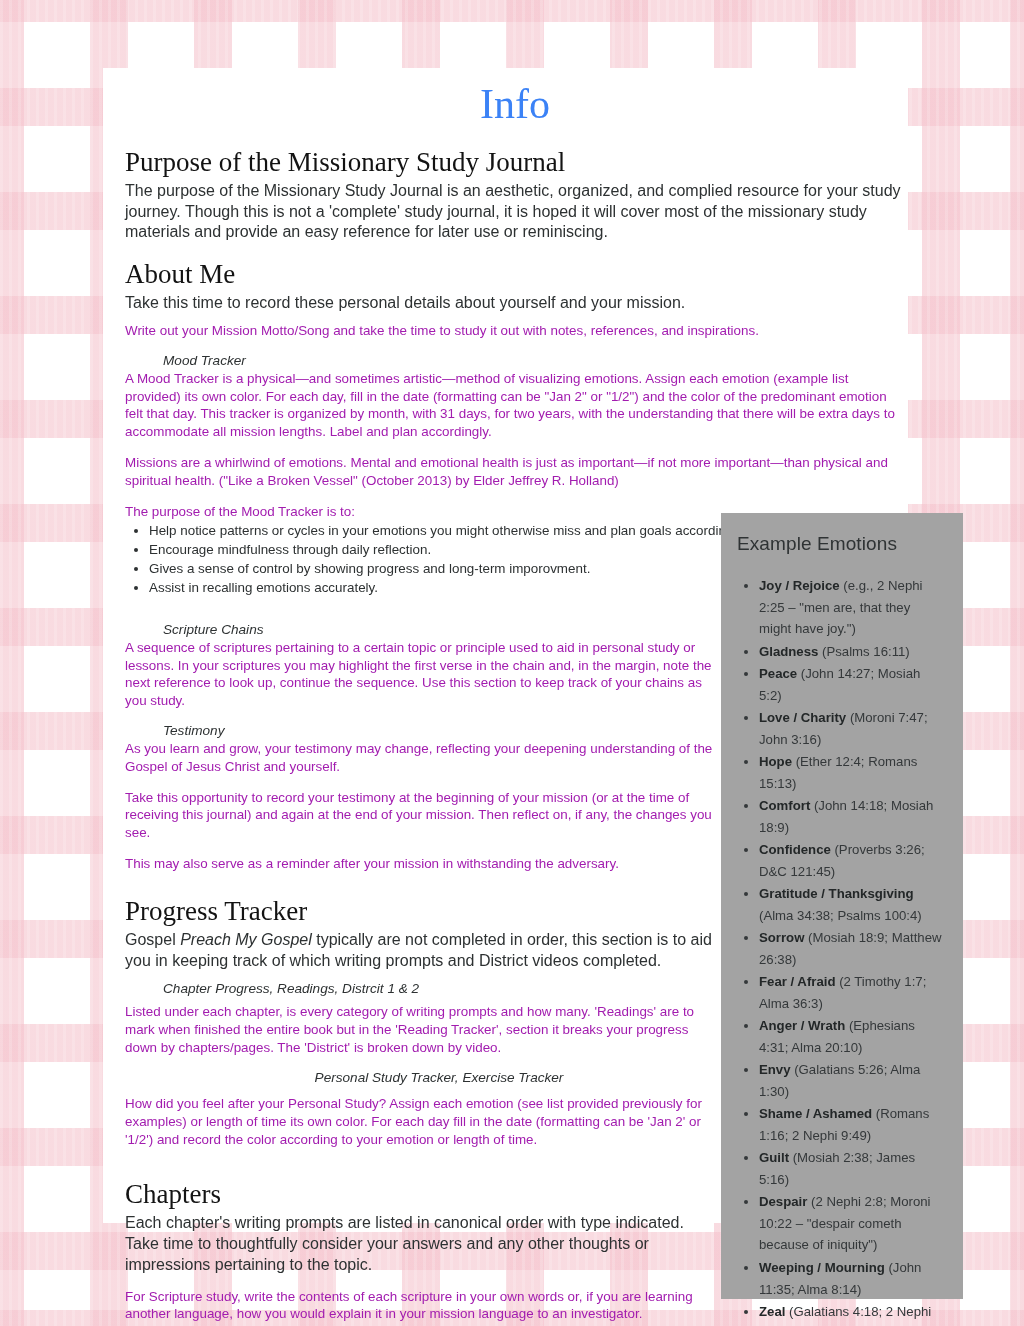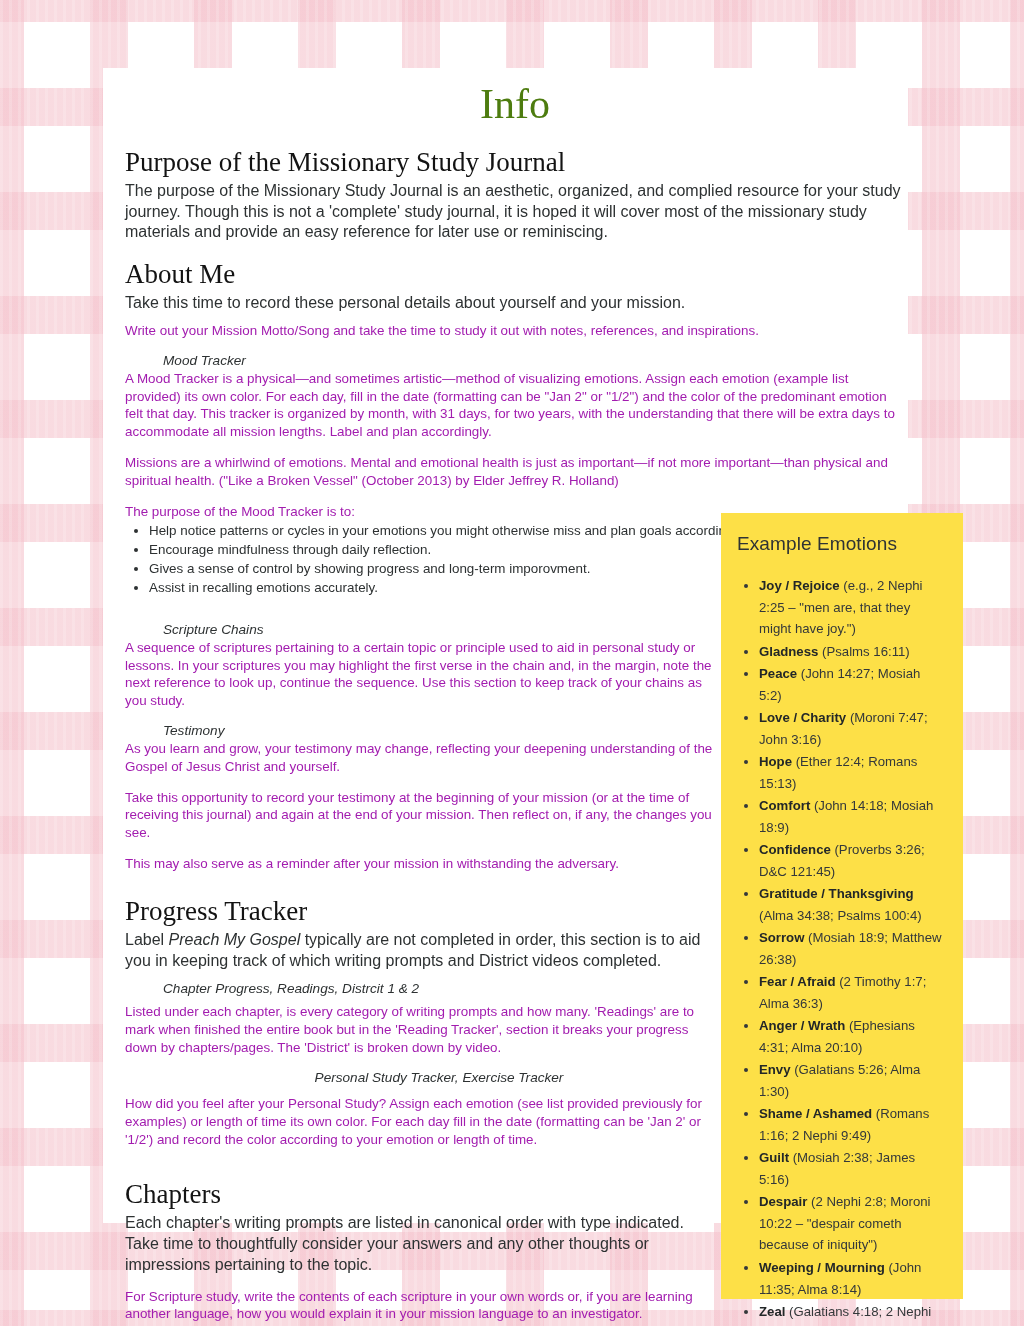--- a/index.html
+++ b/index.html
@@ -50,21 +50,21 @@
     background: #ffffff;
   }
 
   
   #emotions-card {
     position: absolute;
     left: 721px;
     top: 513px;
     width: 242px;
     height: 786px;
-    background: #fde047;
+    background: #a3a3a3;
     box-sizing: border-box;
     padding: 20px 17px 10px 16px;
   }
   #emotions-card h2 {
     margin: 0 0 20px 0;
     font-size: 19px;
     font-weight: 400;
     color: #2f3334;
     letter-spacing: .1px;
   }
@@ -91,21 +91,21 @@
     top: 83px;
     width: 590px;
   }
 
   .doc-title {
     margin: 0 0 22px 0;
     text-align: center;
     font-family: "Liberation Serif", serif;
     font-size: 42px;
     font-weight: 400;
-    color: #4d7c0f;
+    color: #3b82f6;
     line-height: 1;
     width: 780px;
   }
   h2.sec {
     font-family: "Liberation Serif", serif;
     font-size: 27px;
     font-weight: 400;
     color: #131313;
     margin: 0 0 2px 0;
     line-height: 1.18;
@@ -197,21 +197,21 @@
       <h3 class="sub">Testimony</h3>
       <p class="body">As you learn and grow, your testimony may change, reflecting your deepening understanding of the Gospel of Jesus Christ and yourself.</p>
       <p class="body">Take this opportunity to record your testimony at the beginning of your mission (or at the time of receiving this journal) and again at the end of your mission. Then reflect on, if any, the changes you see.</p>
       <p class="body">This may also serve as a reminder after your mission in withstanding the adversary.</p>
     </div>
 
     <div class="spacer-sm"></div>
 
     <div>
       <h2 class="sec">Progress Tracker</h2>
-      <p class="lead" style="margin-bottom:10px;"><span>Label </span><i class="emph">Preach My Gospel</i><span> typically are not completed in order, this section is to aid you in keeping track of which writing prompts and District videos completed.</span></p>
+      <p class="lead" style="margin-bottom:10px;"><span>Gospel </span><i class="emph">Preach My Gospel</i><span> typically are not completed in order, this section is to aid you in keeping track of which writing prompts and District videos completed.</span></p>
 
       <h3 class="sub" style="margin-bottom:5px;">Chapter Progress, Readings, Distrcit 1 &amp; 2</h3>
       <p class="body">Listed under each chapter, is every category of writing prompts and how many. 'Readings' are to mark when finished the entire book but in the 'Reading Tracker', section it breaks your progress down by chapters/pages. The 'District' is broken down by video.</p>
 
       <h3 class="sub" style="margin-bottom:8px;text-align:center;">Personal Study Tracker, Exercise Tracker</h3>
       <p class="body">How did you feel after your Personal Study? Assign each emotion (see list provided previously for examples) or length of time its own color. For each day fill in the date (formatting can be 'Jan 2' or '1/2') and record the color according to your emotion or length of time.</p>
     </div>
 
     <div class="spacer-md"></div>
 

